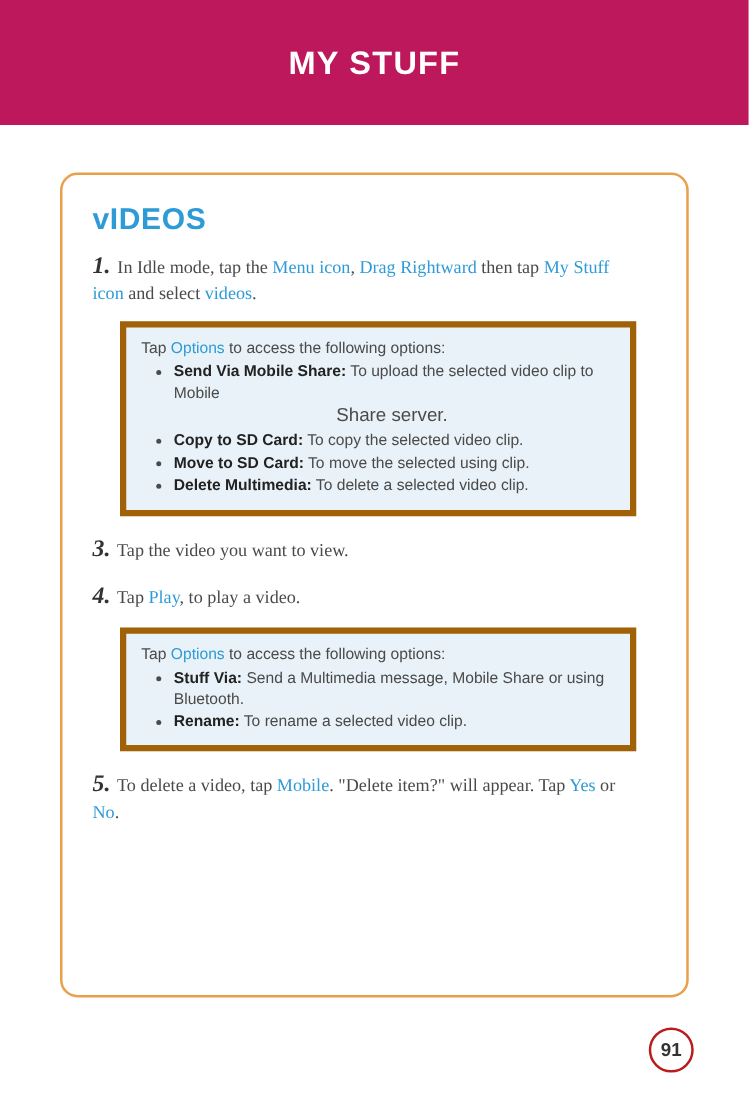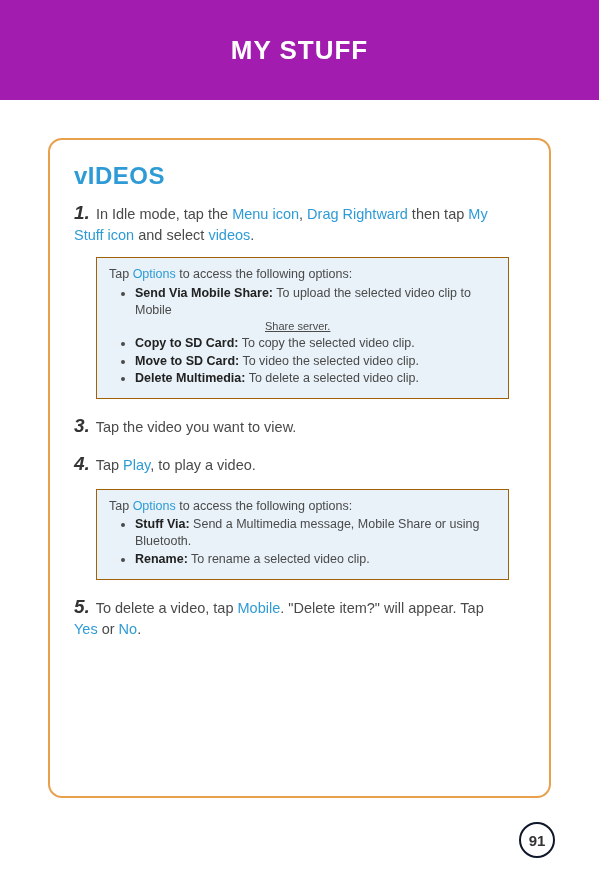--- a/index.html
+++ b/index.html
@@ -4,21 +4,21 @@
 <style>
   * { box-sizing: border-box; margin: 0; padding: 0; }
   body {
     width: 599px;
     height: 880px;
     font-family: Arial, Helvetica, sans-serif;
     background: #fff;
     position: relative;
   }
   .header {
-    background: #a21caf;
+    background: #be185d;
     height: 100px;
     display: flex;
     align-items: center;
     justify-content: center;
     color: #fff;
     font-size: 26px;
     font-weight: bold;
     letter-spacing: 1px;
   }
   .content-wrap {
@@ -35,34 +35,35 @@
     font-size: 24px;
     font-weight: bold;
     margin-bottom: 10px;
     letter-spacing: 0.5px;
   }
   .step {
     margin-bottom: 12px;
     font-size: 14.5px;
     line-height: 1.35;
     color: #4a4a4a;
+    font-family: Liberation Serif, serif;
   }
   .step-num {
     font-size: 19px;
     font-weight: bold;
     font-style: italic;
     color: #333;
     margin-right: 2px;
   }
   .step-body {
     display: inline;
   }
   .hl { color: #2e9bd6; }
   .options-box {
-    border: 1px solid #a16207;
+    border: 5px solid #a16207;
     background: #e9f2f8;
     margin: 8px 0 14px 22px;
     padding: 8px 10px 10px 12px;
     font-size: 12.5px;
     color: #4a4a4a;
     line-height: 1.35;
   }
   .options-box .lead { margin-bottom: 2px; }
   .options-box ul {
     list-style: disc;
@@ -71,30 +72,29 @@
   .options-box li {
     margin-bottom: 1px;
   }
   .opt-label {
     font-weight: bold;
     color: #222;
   }
   .sub-indent {
     display: block;
     padding-left: 130px;
-    font-size: 11px;
-    text-decoration: underline;
+    font-size: 15px;
   }
   .page-num {
     position: absolute;
     bottom: 22px;
     right: 44px;
     width: 36px;
     height: 36px;
-    border: 2px solid #0f172a;
+    border: 2px solid #b91c1c;
     border-radius: 50%;
     display: flex;
     align-items: center;
     justify-content: center;
     font-weight: bold;
     font-size: 15px;
     color: #333;
     text-align: center;
   }
 </style>
@@ -124,21 +124,21 @@
       </div>
       <ul>
         <li>
           <span class="opt-label">Send Via Mobile Share:</span><span> To upload the selected video clip to Mobile</span>
           <span class="sub-indent">Share server.</span>
         </li>
         <li>
           <span class="opt-label">Copy to SD Card:</span><span> To copy the selected video clip.</span>
         </li>
         <li>
-          <span class="opt-label">Move to SD Card:</span><span> To video the selected video clip.</span>
+          <span class="opt-label">Move to SD Card:</span><span> To move the selected using clip.</span>
         </li>
         <li>
           <span class="opt-label">Delete Multimedia:</span><span> To delete a selected video clip.</span>
         </li>
       </ul>
     </div>
 
     <div class="step">
       <span class="step-num">3.</span>
       <span class="step-body">Tap the video you want to view.</span>

